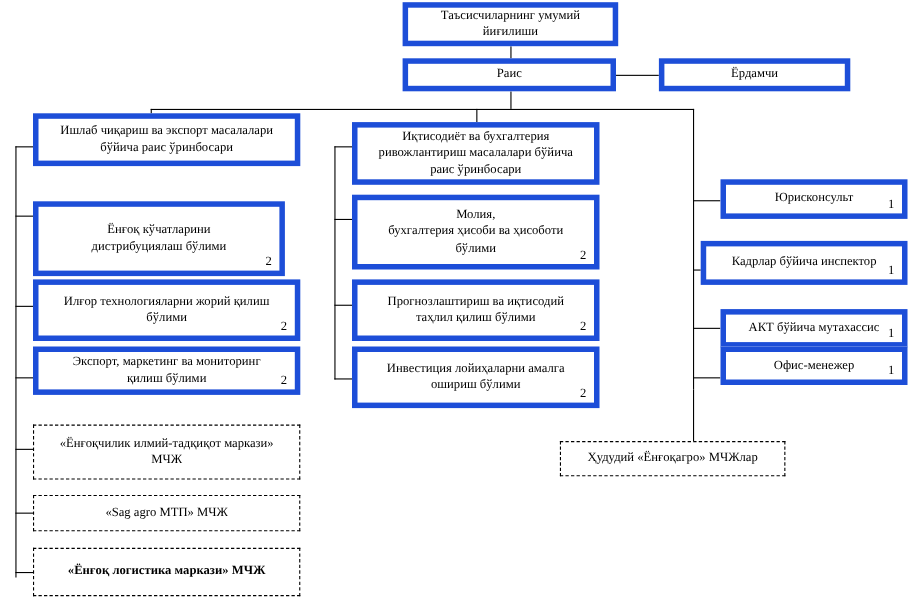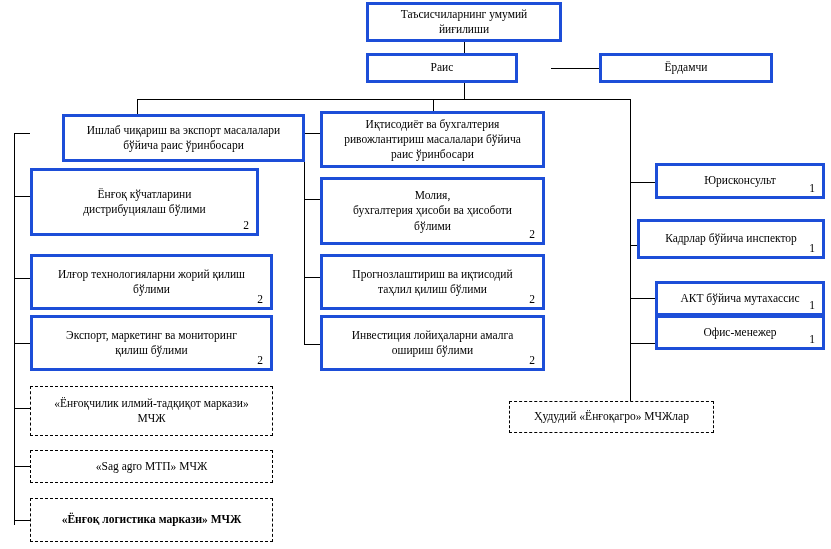--- a/index.html
+++ b/index.html
@@ -14,21 +14,21 @@
   #chart-root {
     position: relative;
     width: 831px;
     height: 549px;
     background: #ffffff;
     overflow: hidden;
   }
   .node {
     position: absolute;
     box-sizing: border-box;
-    border: 3px solid #1d4ed8;
+    border: 5px solid #1d4ed8;
     background: #ffffff;
     display: flex;
     align-items: center;
     justify-content: center;
     text-align: center;
     font-size: 11.5px;
     line-height: 1.32;
     color: #000000;
     padding: 2px 6px;
   }
@@ -91,45 +91,45 @@
   <div class="ln h" style="left:630px; top:245px; width:25px;"></div>
   <div class="ln h" style="left:630px; top:298px; width:25px;"></div>
   <div class="ln h" style="left:630px; top:343px; width:25px;"></div>
 
   <div class="ln v" style="left:630px; top:354px; height:48px;"></div>
 
   <div class="node" style="left:366px; top:2px; width:196px; height:40px;">
     <span class="label">Таъсисчиларнинг умумий йиғилиши</span>
   </div>
 
-  <div class="node" style="left:366px; top:53px; width:152px; height:30px;">
+  <div class="node" style="left:366px; top:53px; width:194px; height:30px;">
     <span class="label">Раис</span>
   </div>
 
   <div class="node" style="left:599px; top:53px; width:174px; height:30px;">
     <span class="label">Ёрдамчи</span>
   </div>
 
-  <div class="node" style="left:30px; top:114px; width:243px; height:48px;margin-left:32px;">
+  <div class="node" style="left:30px; top:103px; width:243px; height:48px;">
     <span class="label">Ишлаб чиқариш ва экспорт масалалари бўйича раис ўринбосари</span>
   </div>
 
-  <div class="node" style="left:30px; top:168px; width:229px; height:68px;">
+  <div class="node" style="left:30px; top:183px; width:229px; height:68px;">
     <span class="label">Ёнғоқ кўчатларини
 дистрибуциялаш бўлими</span>
     <span class="count">2</span>
   </div>
 
   <div class="node" style="left:30px; top:254px; width:243px; height:56px;">
     <span class="label">Илғор технологияларни жорий қилиш
 бўлими</span>
     <span class="count">2</span>
   </div>
 
-  <div class="node" style="left:30px; top:315px; width:243px; height:56px;">
+  <div class="node" style="left:30px; top:315px; width:243px; height:44px;">
     <span class="label">Экспорт, маркетинг ва мониторинг
 қилиш бўлими</span>
     <span class="count">2</span>
   </div>
 
   <div class="node dashed" style="left:30px; top:386px; width:243px; height:50px;">
     <span class="label">«Ёнғоқчилик илмий-тадқиқот маркази»
 МЧЖ</span>
   </div>
 

